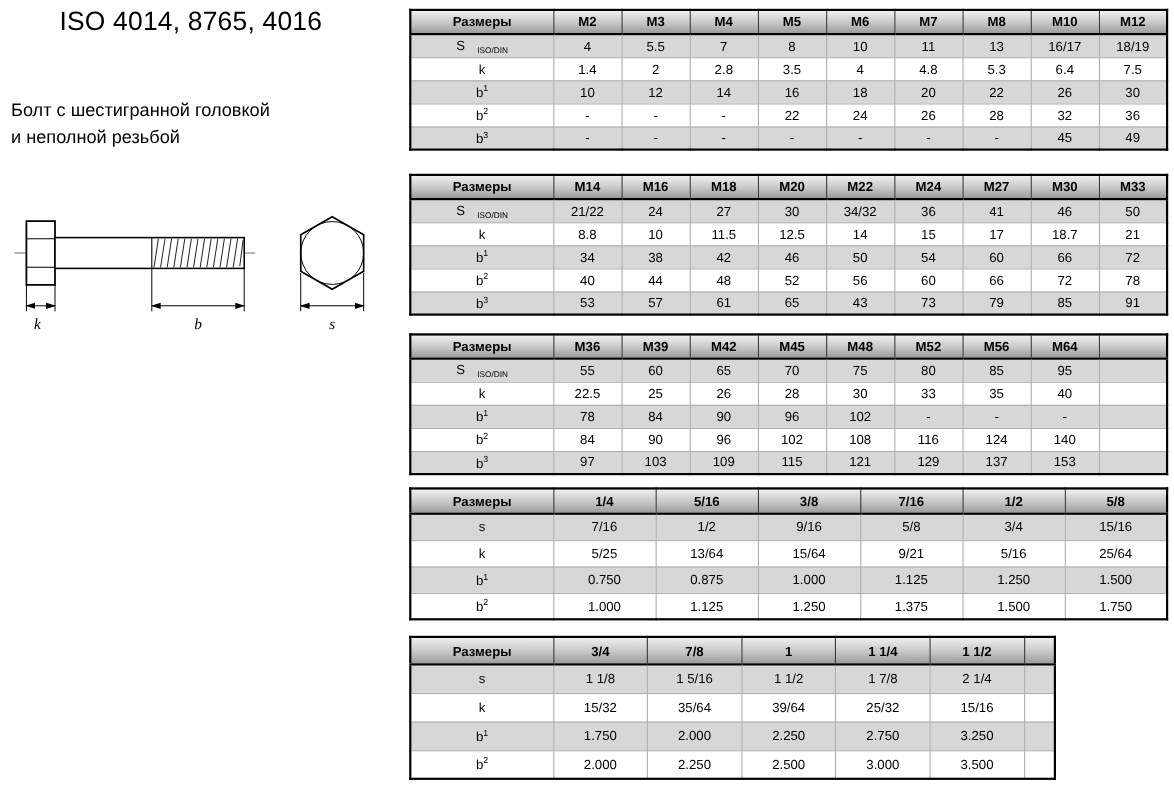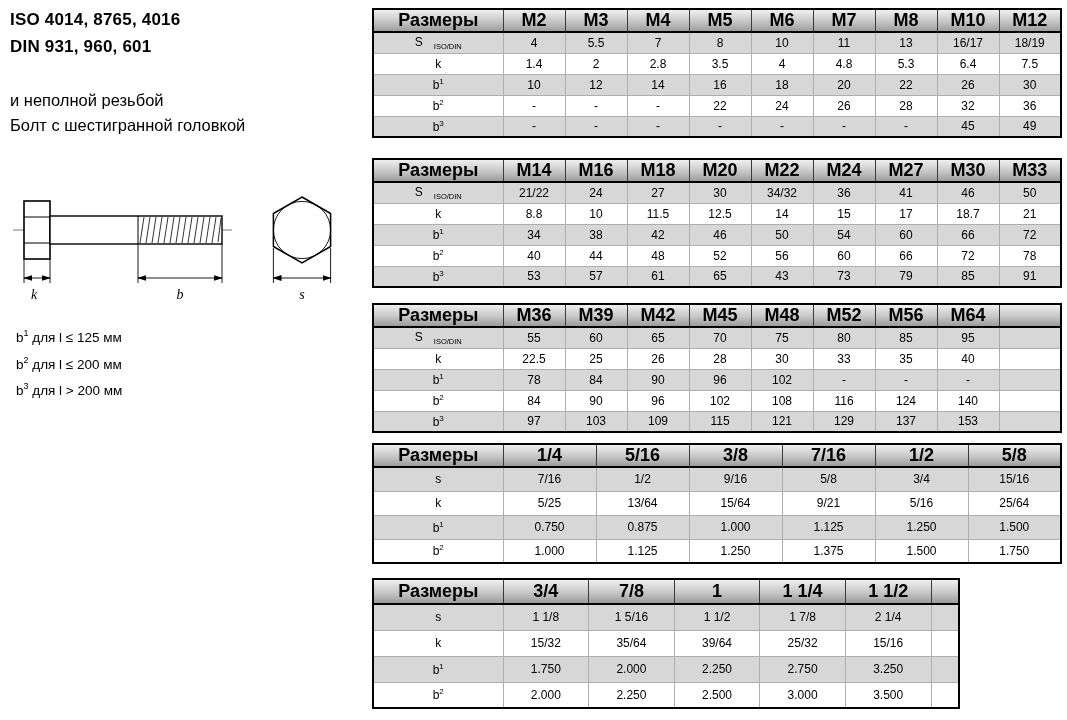--- a/index.html
+++ b/index.html
@@ -4,42 +4,42 @@
 <style>
   * { margin:0; padding:0; box-sizing:border-box; }
   html,body { background:#fff; }
   body {
     width:1067px; height:720px; position:relative; overflow:hidden;
     font-family:"Liberation Sans", sans-serif; color:#000;
   }
 
   
   .left-col { position:absolute; left:10px; top:6px; width:358px; }
-  .doc-title { font-size:17px; font-weight:bold; line-height:27px; letter-spacing:.2px; }
+  .doc-title { font-size:24px; font-weight:normal; line-height:27px; letter-spacing:.2px;margin-left:44px; }
   .doc-subtitle { position:absolute; left:0; top:82px; font-size:16.5px; line-height:25px; }
   .drawing-wrap { position:absolute; left:0px; top:176px; width:356px; height:140px; }
   .notes { position:absolute; left:6px; top:316px; font-size:13.5px; line-height:23px; }
   .notes sup { font-size:9px; }
 
   
   .tables-col { position:absolute; left:372px; top:0; width:692px; height:720px; }
   table { border-collapse:collapse; table-layout:fixed; position:absolute; left:0;
           background:#fff; border:2px solid #000; }
   .t1 { top:8px;   width:690px; }
   .t2 { top:158px; width:690px; }
   .t3 { top:303px; width:690px; }
   .t4 { top:443px; width:690px; }
   .t5 { top:578px; width:588px; }
   col.c-label { width:130px; }
   .t5 col:last-child { width:28px; }
 
   th, td { text-align:center; vertical-align:middle; padding:0; font-size:12px; }
   thead th {
     background:linear-gradient(180deg,#efefef 0%,#c6c6c6 55%,#9c9c9c 100%);
-    font-weight:bold; font-size:18px;
+    font-weight:bold; font-size:12px;
     border:1px solid #3a3a3a; border-bottom:2px solid #000;
   }
   td { border:1px solid #aeaeae; }
   tbody tr:nth-child(odd)  td { background:#d7d7d7; }
   tbody tr:nth-child(even) td { background:#ffffff; }
   td.lbl sub { font-size:7.5px;margin-left:11px; }
   td.lbl sup, td sup { font-size:8px; }
 
   .t1 th,.t2 th,.t3 th { height:22px; }
   .t1 td,.t2 td,.t3 td { height:21px; }
@@ -48,25 +48,24 @@
 
   
   svg text.dim { font-family:"Liberation Serif", serif; font-style:italic; font-size:14px; }
 </style>
 </head>
 <body>
 
 <div class="left-col">
   <div class="doc-title">
     <div>ISO 4014, 8765, 4016</div>
-    <div>DIN 931, 960, 601</div>
   </div>
   <div class="doc-subtitle">
+    <div>Болт с шестигранной головкой</div>
     <div>и неполной резьбой</div>
-    <div>Болт с шестигранной головкой</div>
   </div>
 
   <div class="drawing-wrap">
     <svg width="356" height="140" viewBox="0 0 356 140">
       <defs>
         <marker id="arr-e" markerWidth="10" markerHeight="8" refX="9" refY="4" orient="auto">
           <polygon points="0,0.8 10,4 0,7.2" fill="#000"></polygon>
         </marker>
         <marker id="arr-s" markerWidth="10" markerHeight="8" refX="1" refY="4" orient="auto">
           <polygon points="10,0.8 0,4 10,7.2" fill="#000"></polygon>
@@ -123,25 +122,20 @@
         <g stroke="#000" stroke-width="0.9">
           <line x1="263.4" y1="66" x2="263.4" y2="101"></line>
           <line x1="320.6" y1="66" x2="320.6" y2="101"></line>
           <line x1="263.4" y1="96" x2="320.6" y2="96" marker-start="url(#arr-s)" marker-end="url(#arr-e)"></line>
         </g>
         <text class="dim" x="292" y="117" text-anchor="middle">s</text>
       </g>
     </svg>
   </div>
 
-  <div class="notes">
-    <div>b<sup>1</sup> для l ≤ 125 мм</div>
-    <div>b<sup>2</sup> для l ≤ 200 мм</div>
-    <div>b<sup>3</sup> для l &gt; 200 мм</div>
-  </div>
 </div>
 
 <div class="tables-col">
   <table class="t1">
       <colgroup>
         <col class="c-label">
         <col>
         <col>
         <col>
         <col>

